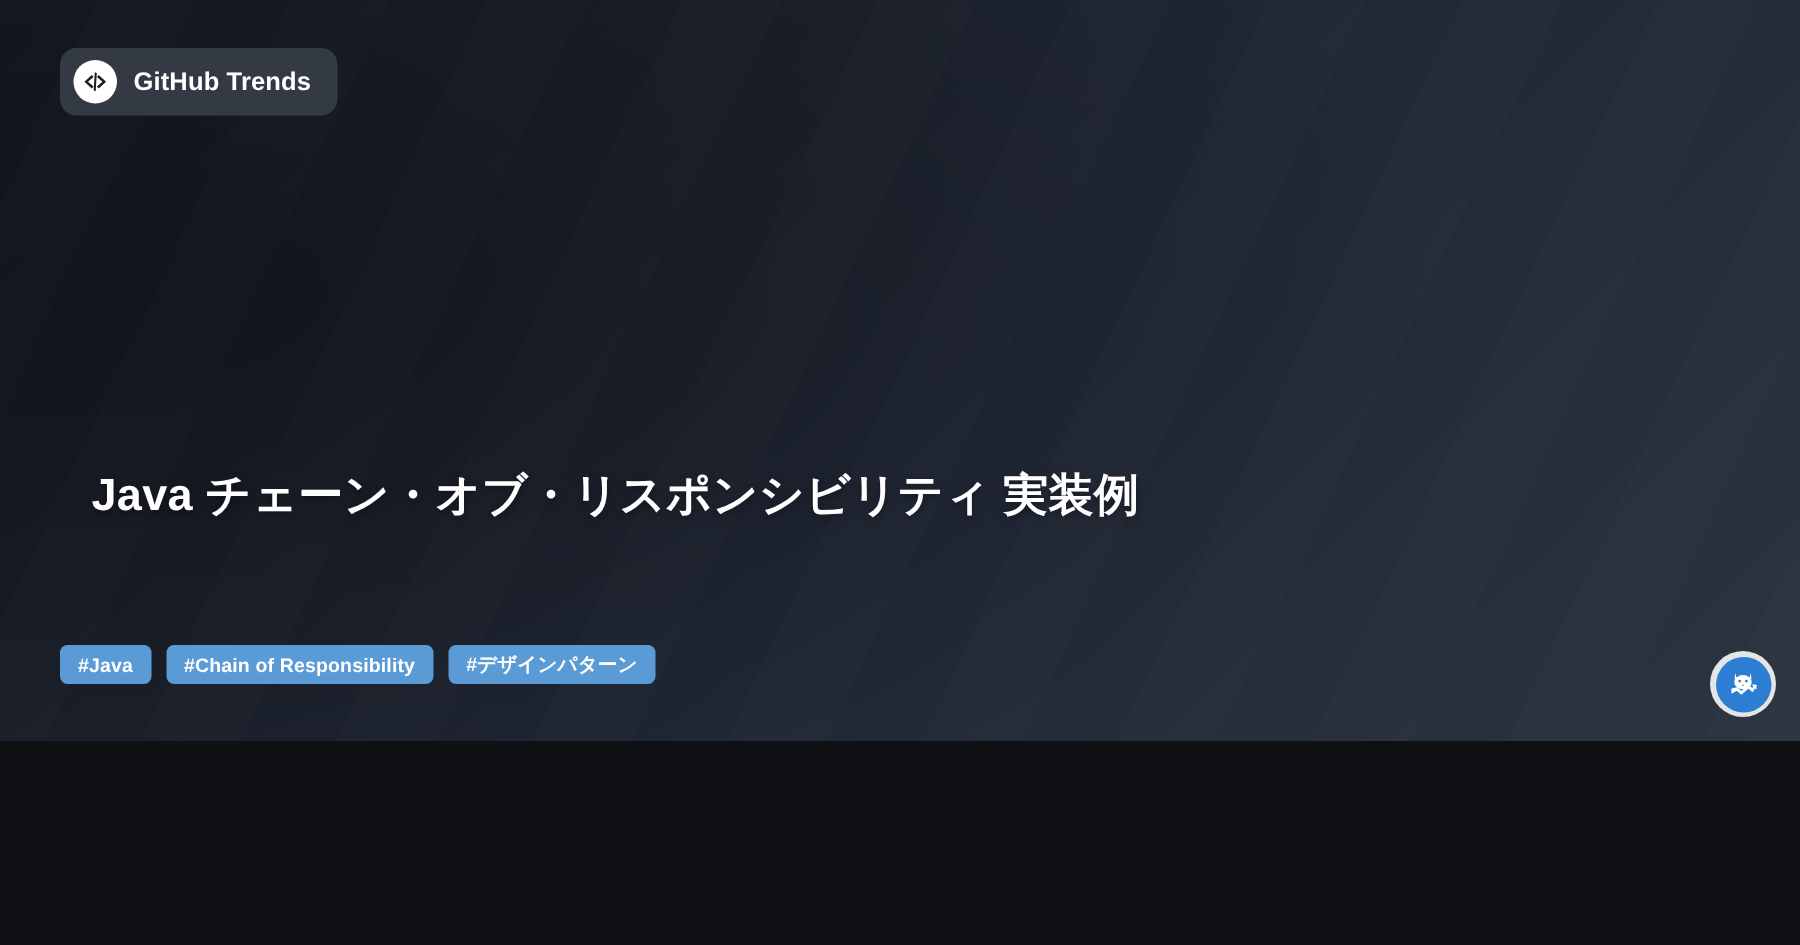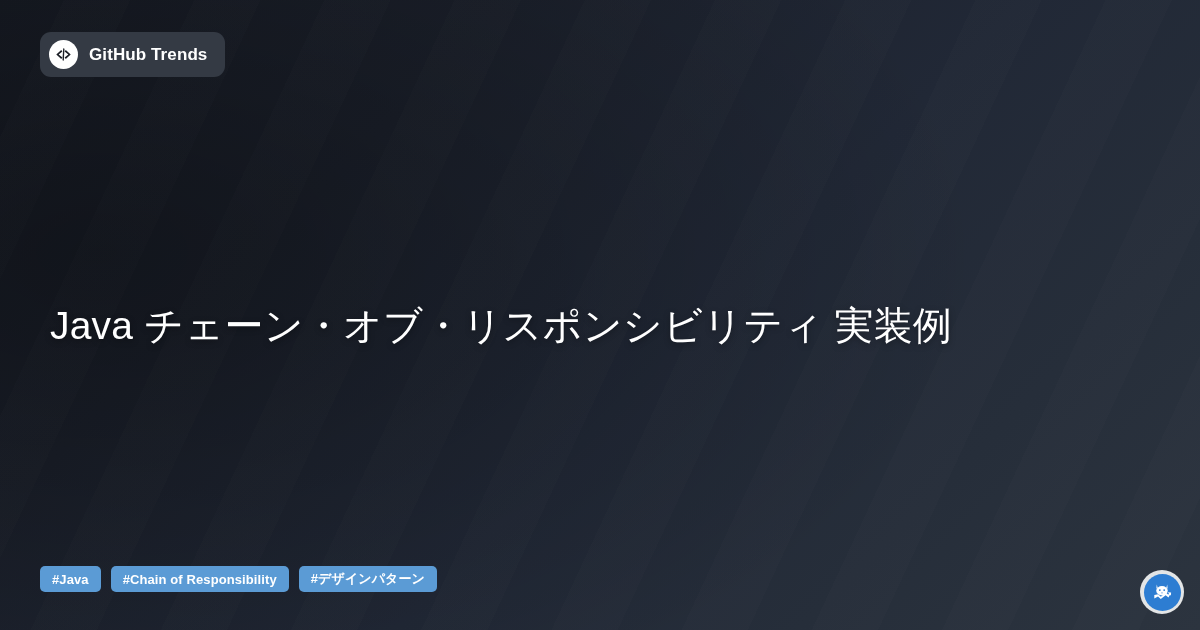--- a/index.html
+++ b/index.html
@@ -7,21 +7,21 @@
     padding: 0;
     background: #0f1115;
   }
   body {
     font-family: "Liberation Sans", "DejaVu Sans", sans-serif;
   }
 
   .og-card {
     position: relative;
     width: 1200px;
-    height: 630px;
+    height: 494px;
     overflow: hidden;
     box-sizing: border-box;
     background:
       linear-gradient(135deg, #171b24 0%, #1b202b 28%, #212836 56%, #262e3a 78%, #2c343f 100%);
   }
 
   
   .stripes {
     position: absolute;
     inset: 0;
@@ -74,24 +74,24 @@
     letter-spacing: 0.1px;
     white-space: nowrap;
   }
 
   
   .title {
     position: absolute;
     left: 50px;
     top: 300px;
     width: 1100px;
-    margin: 0;
+    margin: 11px;
     color: #ffffff;
-    font-size: 39px;
-    font-weight: normal;
+    font-size: 30px;
+    font-weight: bold;
     line-height: 1.32;
     letter-spacing: 0.2px;
     text-shadow: 0 2px 6px rgba(0,0,0,0.35);
   }
 
   
   .tag-row {
     position: absolute;
     left: 40px;
     bottom: 38px;

